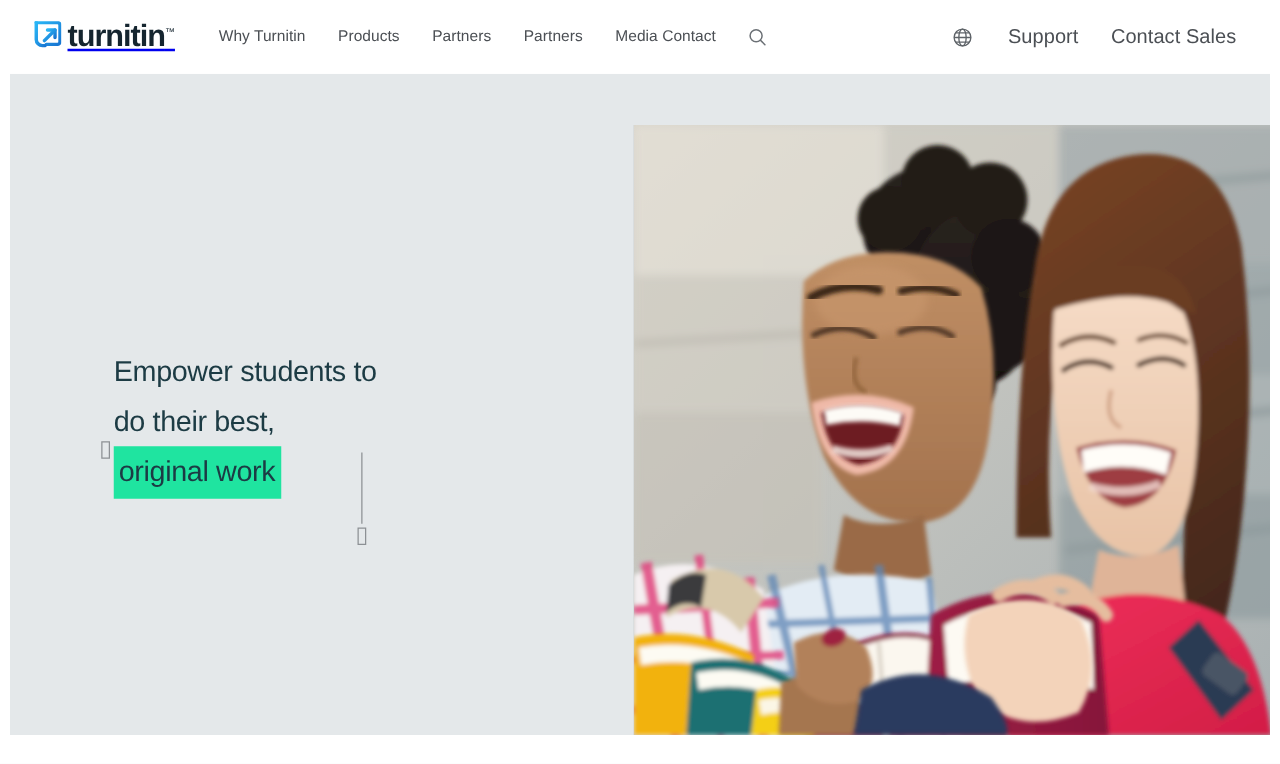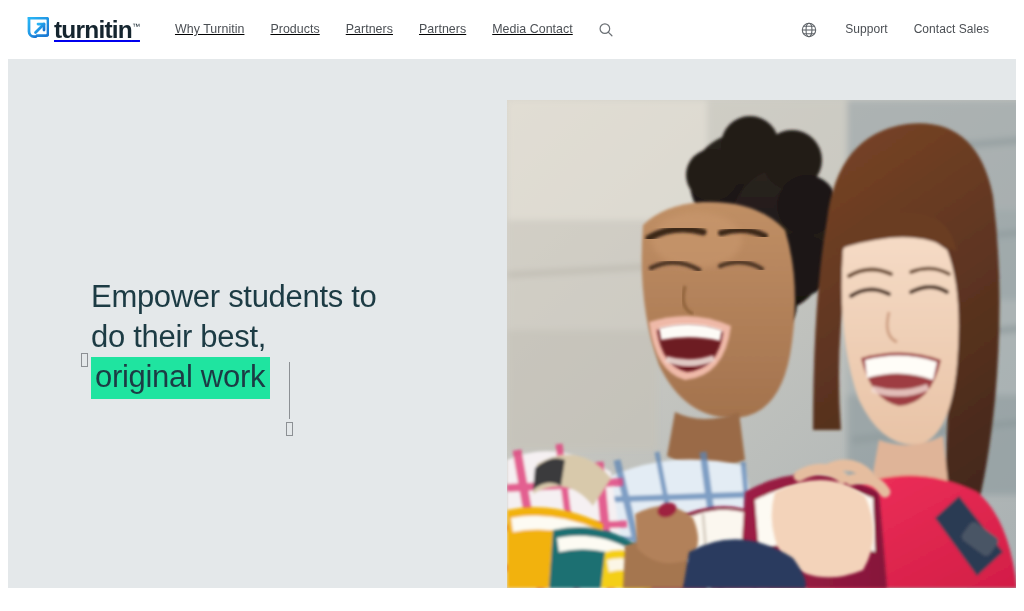--- a/index.html
+++ b/index.html
@@ -67,21 +67,20 @@
     color: #15252f;
     letter-spacing: 0;
   }
 
   
   .nav-primary {
     display: flex;
     align-items: center;
     margin-left: 22px;
     height: 100%;
-    text-decoration: underline;
   }
   .nav-primary .nav-link {
     font-size: 12.4px;
     color: #4b4f54;
     letter-spacing: 0.05px;
     padding: 0 13px;
     text-decoration: none;
     white-space: nowrap;
     cursor: pointer;
     line-height: 59px;
@@ -105,21 +104,21 @@
     align-items: center;
   }
   .globe-btn {
     width: 22px; height: 22px;
     display: flex; align-items: center; justify-content: center;
     cursor: pointer;
     margin-right: 12px;
     background: none; border: 0; padding: 0;
   }
   .nav-secondary .nav-link {
-    font-size: 12px;
+    font-size: 16px;
     color: #4b4f54;
     letter-spacing: 0.05px;
     padding: 0 13px;
     text-decoration: none;
     white-space: nowrap;
     cursor: pointer;
     line-height: 59px;
   }
 
   
@@ -134,21 +133,21 @@
   }
 
   .hero-copy {
     position: absolute;
     left: 83px;
     top: 218px;
     width: 400px;
   }
   .headline {
     font-family: "Liberation Sans", sans-serif;
-    font-size: 31px;
+    font-size: 23px;
     line-height: 40px;
     font-weight: 400;
     color: #1c3b44;
     letter-spacing: -0.3px;
     margin: 0;
     position: relative;
   }
   .headline .line { display: block; white-space: nowrap; }
   .hl-mark {
     background: #1fe4a0;

